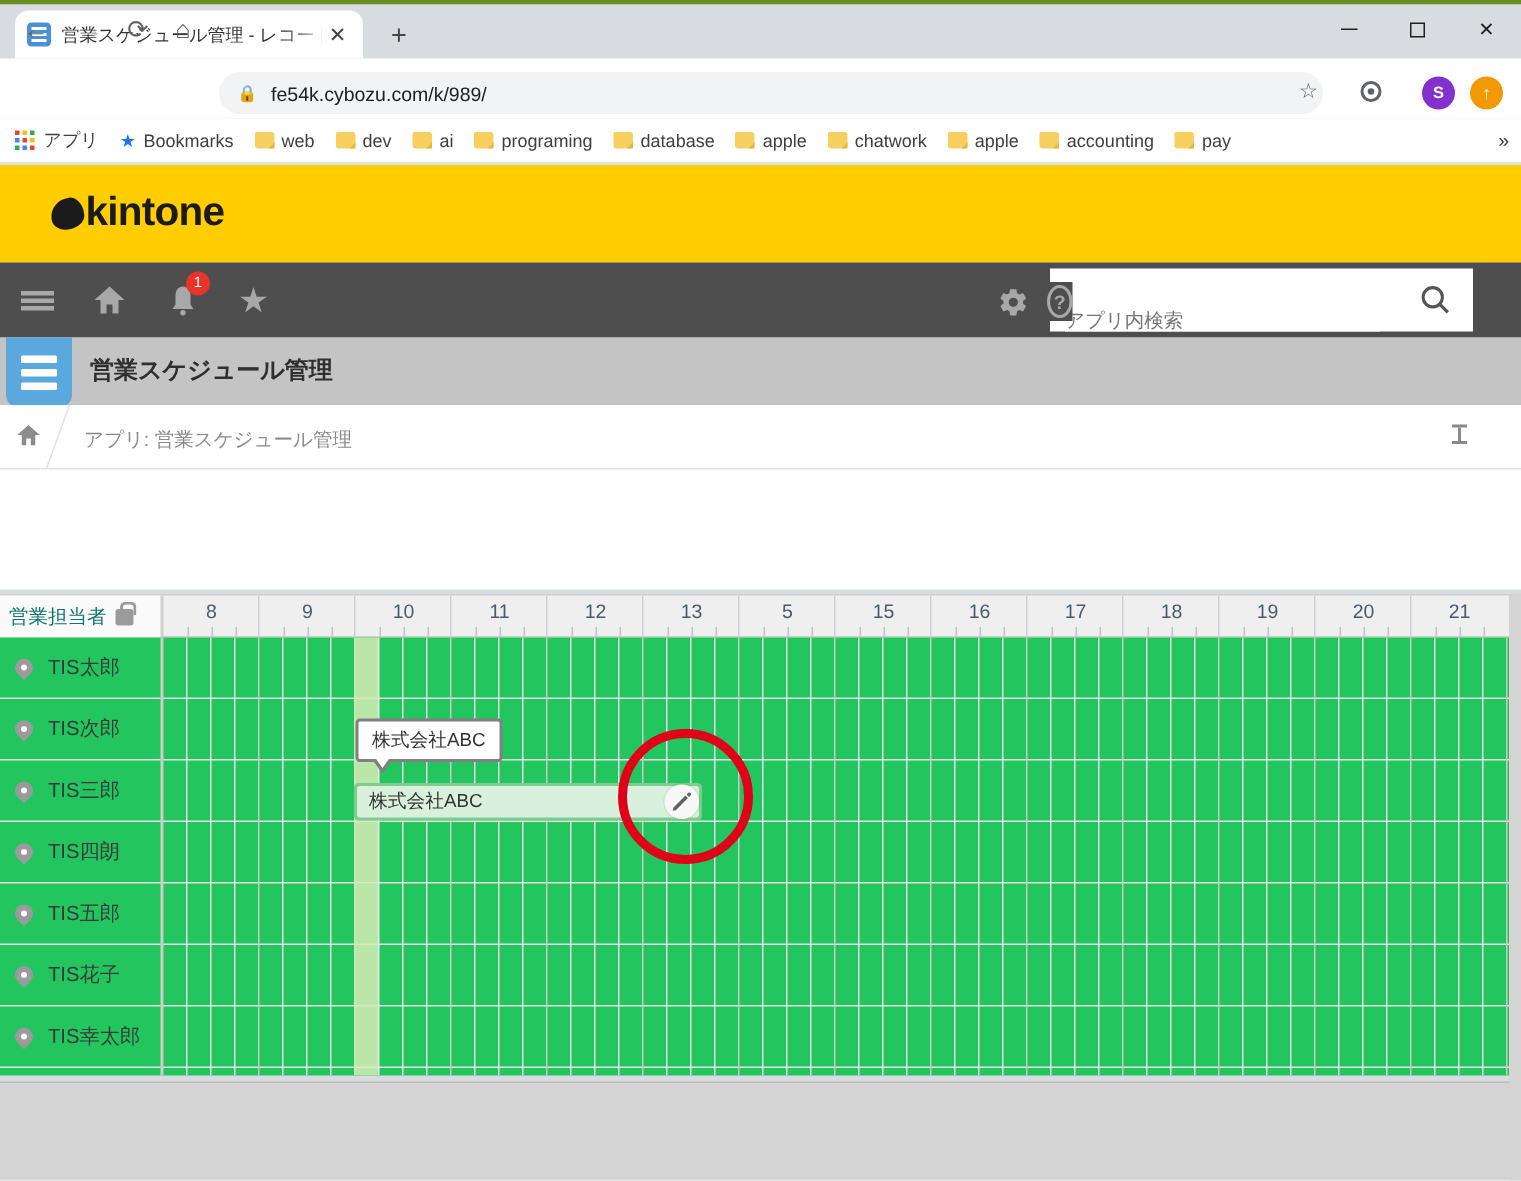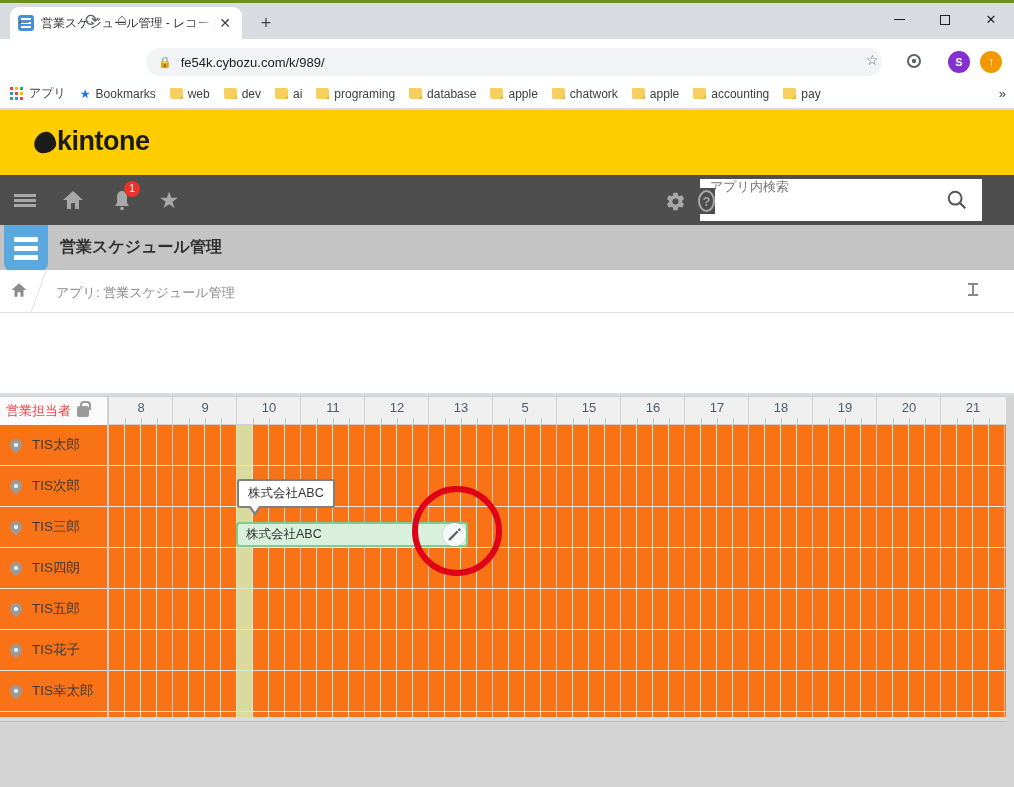--- a/index.html
+++ b/index.html
@@ -128,21 +128,21 @@
     position:absolute; top:12px; width:26px; height:26px; color:#a8a8a8;
     display:flex; align-items:center; justify-content:center; cursor:pointer;
   }
   .hamb i { display:block; width:22px; height:3px; background:#a8a8a8; margin:2px 0; }
   .badge {
     position:absolute; left:15px; top:-6px; min-width:16px; height:16px; border-radius:8px;
     background:#e8342a; color:#fff; font-size:10px; line-height:16px; text-align:center; padding:0 3px;
   }
   .kt-search-box {
     position:absolute; left:700px; top:179px; width:232px; height:42px; background:#fff;
-    display:flex; align-items:flex-start; padding-left:10px;
+    display:flex; align-items:flex-end; padding-left:10px;
   }
   .kt-search-box input {
     border:0; outline:0; width:210px; font-size:13px; color:#333;
     font-family:"Liberation Sans", sans-serif;
   }
   .kt-search-btn {
     position:absolute; left:932px; top:179px; width:50px; height:42px; background:#fff;
     display:flex; align-items:center; justify-content:center; cursor:pointer;
     color:#555; font-size:18px;
   }
@@ -205,31 +205,31 @@
   .tb-dots { position:absolute; left:950px; top:341px; color:#8e8e8e; font-size:19px; cursor:pointer; }
 
   
   .tt { position:absolute; left:0; top:396px; width:1014px; height:325px; }
   .tt-head { position:absolute; left:0; top:0; width:1014px; height:29px;
              background:#efefef; border-top:1px solid #cfcfcf; border-bottom:1px solid #cfcfcf; }
   .tt-head-name {
     position:absolute; left:0; top:0; width:108px; height:28px; background:#fafafa;
     border-right:1px solid #cfcfcf; display:flex; align-items:center; padding-left:6px;
   }
-  .tt-head-name span { font-size:13px; color:#ef4444; }
+  .tt-head-name span { font-size:13px; color:#0f766e; }
   .lock-ic { margin-left:6px; width:12px; height:11px; background:#9b9b9b; border-radius:2px;
              position:relative; }
   .lock-ic::before { content:""; position:absolute; left:2.5px; top:-5px; width:7px; height:7px;
              border:2px solid #9b9b9b; border-bottom:0; border-radius:4px 4px 0 0; }
   .hcol { position:absolute; top:0; width:64px; height:28px; border-left:1px solid #cfcfcf; }
   .hcol .lbl { position:absolute; left:0; top:3px; width:64px; text-align:center;
                font-size:13px; color:#4e5a6b; }
   .hcol .tick { position:absolute; bottom:0; width:1px; height:7px; background:#c4c4c4; }
 
-  .tt-body { position:absolute; left:0; top:29px; width:1014px; height:292px; background:#f97316; }
+  .tt-body { position:absolute; left:0; top:29px; width:1014px; height:292px; background:#22c55e; }
   .namecol { position:absolute; left:0; top:0; width:108px; height:292px;
              border-right:1px solid #cfcfcf; }
   .nrow { position:relative; height:41px; border-bottom:1px solid #e6e6e6; display:flex; align-items:center; }
   .pin-ic { margin-left:10px; width:12px; height:12px; position:relative; flex:0 0 12px; }
   .pin-ic::before { content:""; position:absolute; left:0; top:0; width:12px; height:12px;
     background:#9b9b9b; border-radius:50% 50% 50% 0; transform:rotate(-45deg); }
   .pin-ic::after { content:""; position:absolute; left:4px; top:4px; width:4px; height:4px;
     background:#fff; border-radius:50%; }
   .nrow span { margin-left:10px; font-size:13.5px; color:#3a3a3a; }
 

